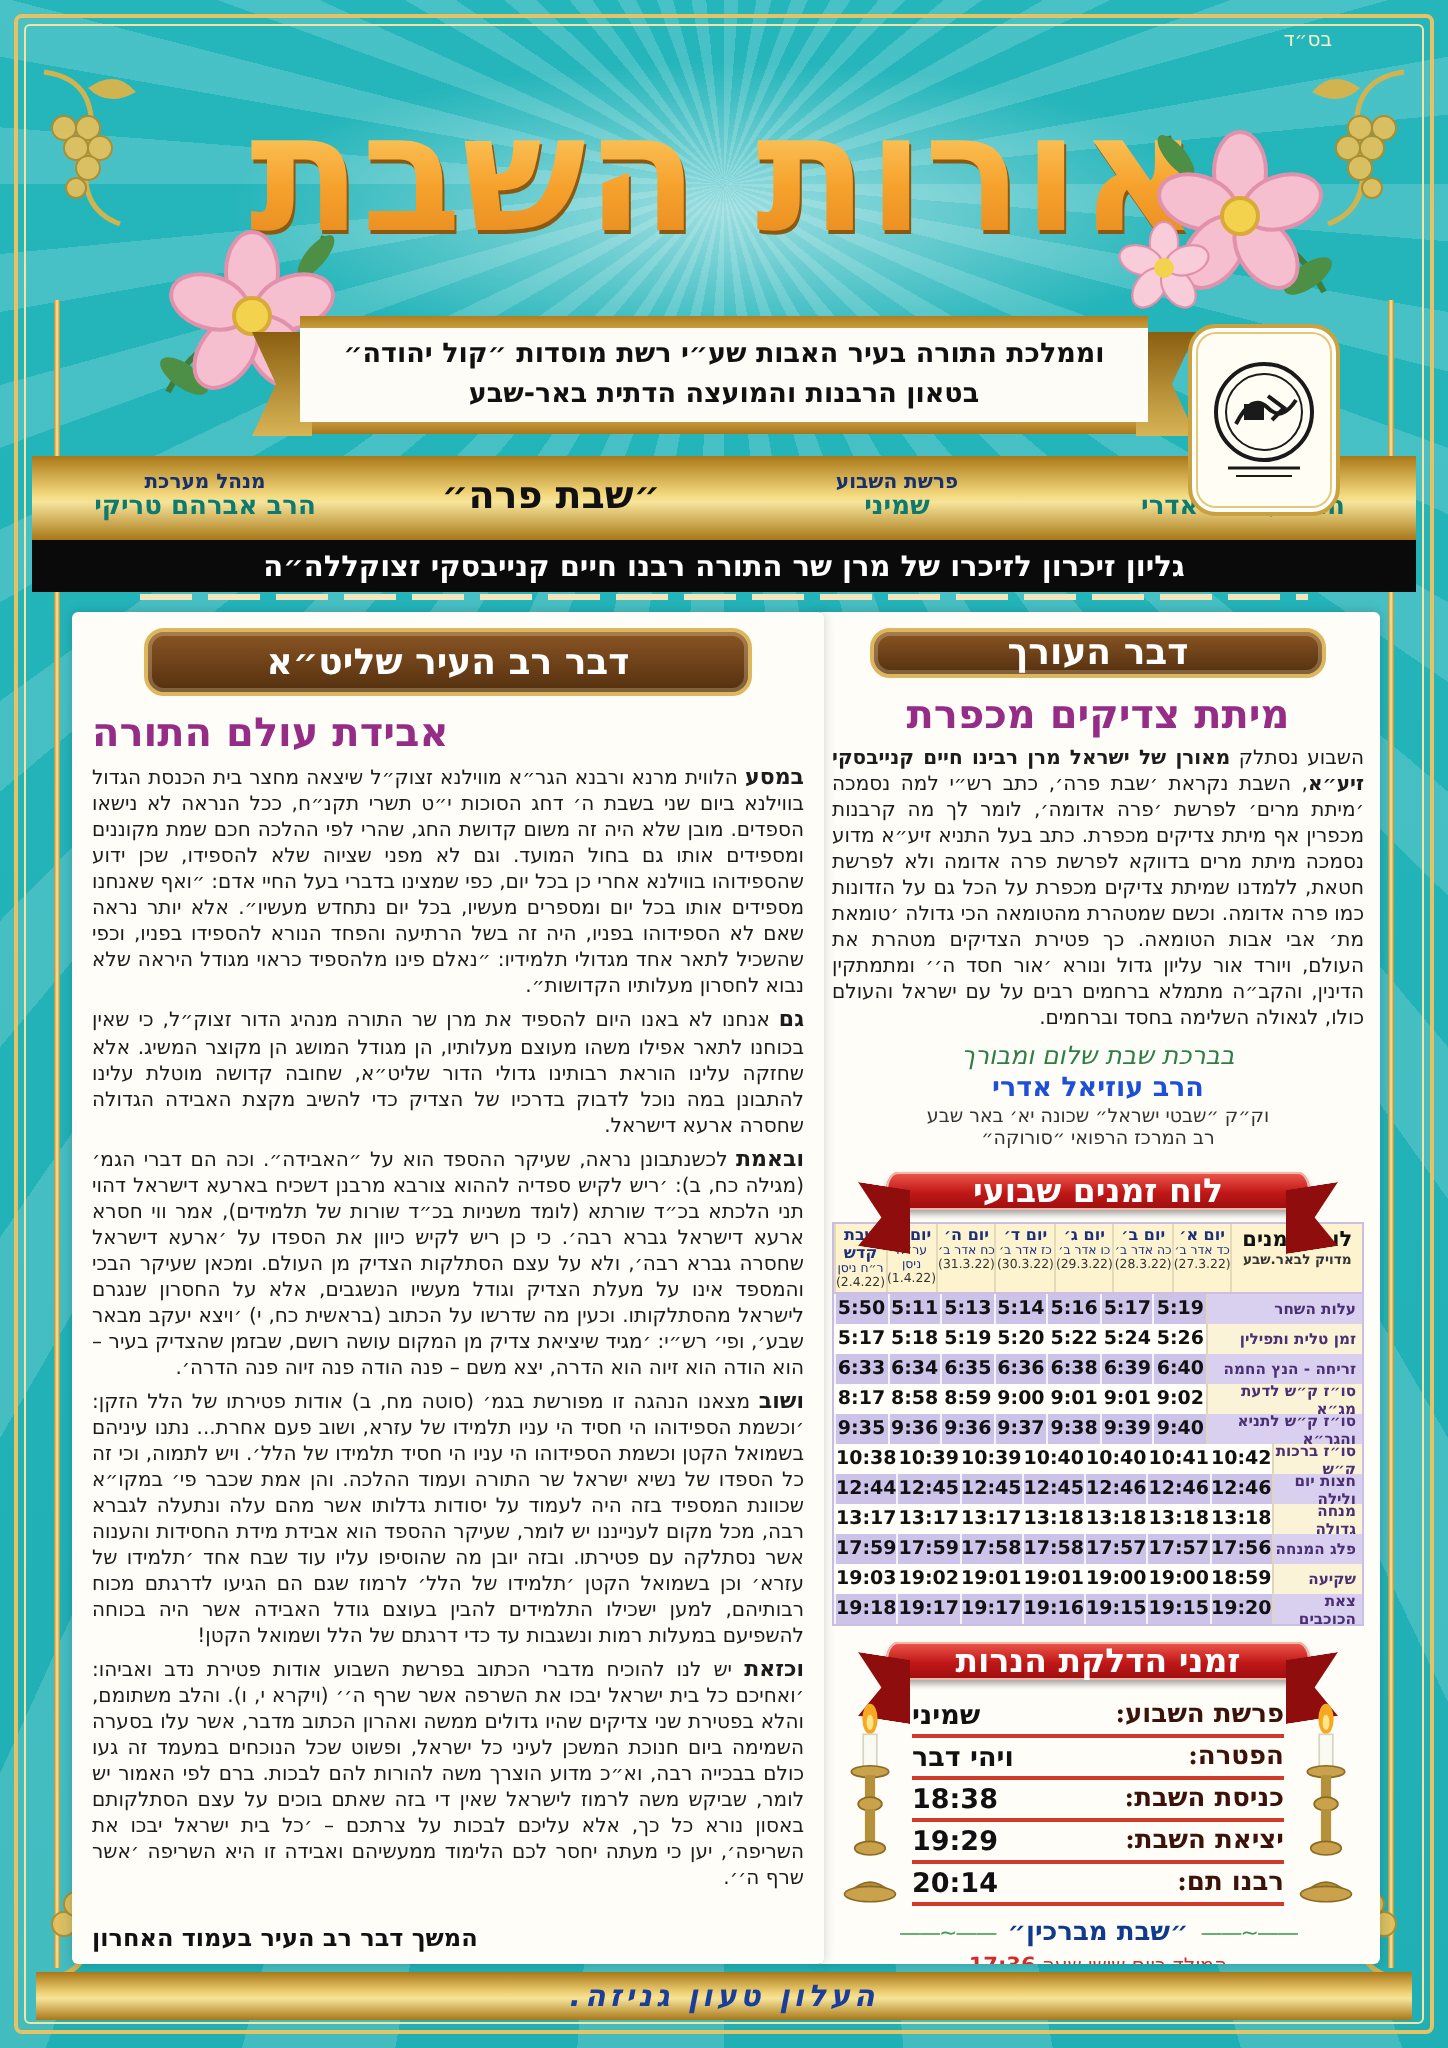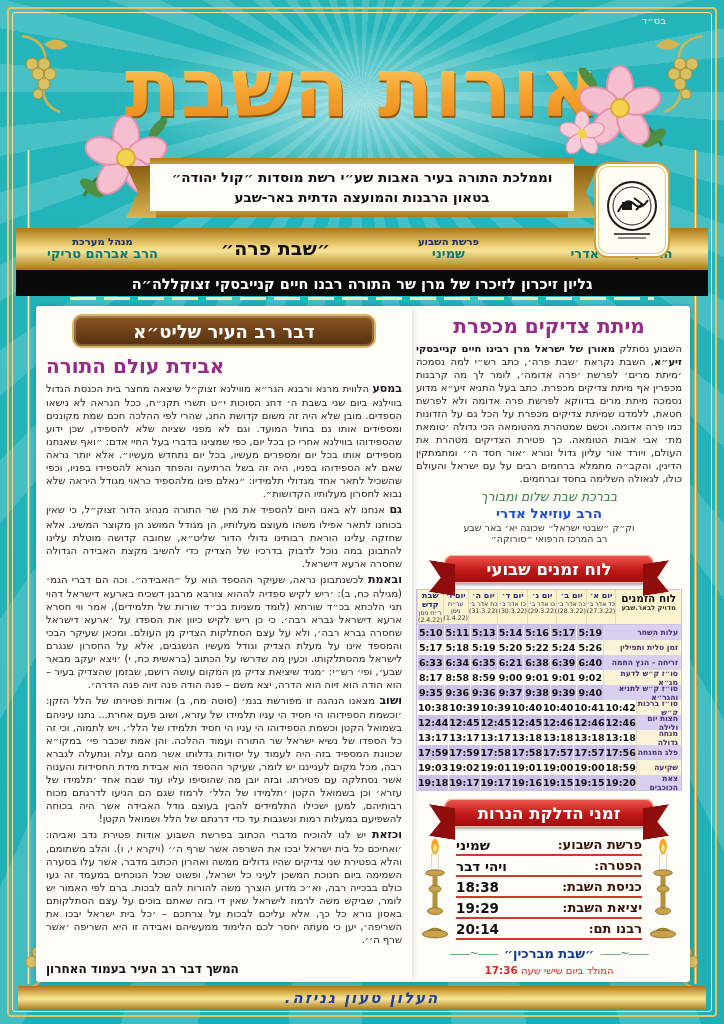--- a/index.html
+++ b/index.html
@@ -303,20 +303,21 @@
 ❁
 ❁
 ❁
 ❁
 ❁
 ❁
 ❁
 ❁</div>
 
   <div class="panel editor">
+    <div class="plaque">דבר העורך</div>
     <div class="purple-title">מיתת צדיקים מכפרת</div>
     <div class="body-text"><span>השבוע נסתלק </span><b>מאורן של ישראל מרן רבינו חיים קנייבסקי זיע״א</b><span>, השבת נקראת ׳שבת פרה׳, כתב רש״י למה נסמכה ׳מיתת מרים׳ לפרשת ׳פרה אדומה׳, לומר לך מה קרבנות מכפרין אף מיתת צדיקים מכפרת. כתב בעל התניא זיע״א מדוע נסמכה מיתת מרים בדווקא לפרשת פרה אדומה ולא לפרשת חטאת, ללמדנו שמיתת צדיקים מכפרת על הכל גם על הזדונות כמו פרה אדומה. וכשם שמטהרת מהטומאה הכי גדולה ׳טומאת מת׳ אבי אבות הטומאה. כך פטירת הצדיקים מטהרת את העולם, ויורד אור עליון גדול ונורא ׳אור חסד ה׳׳ ומתמתקין הדינין, והקב״ה מתמלא ברחמים רבים על עם ישראל והעולם כולו, לגאולה השלימה בחסד וברחמים.</span></div>
     <div class="signature">
       <div class="sig-blessing">בברכת שבת שלום ומבורך</div>
       <div class="sig-name">הרב עוזיאל אדרי</div>
       <div class="sig-role">וק״ק ״שבטי ישראל״ שכונה יא׳ באר שבע</div>
       <div class="sig-role">רב המרכז הרפואי ״סורוקה״</div>
     </div>
 
     <div class="ribbon">לוח זמנים שבועי</div>
@@ -374,40 +375,40 @@
       <div class="sched-body">
 
           <div class="srow">
             <div class="slabel">עלות השחר</div>
             <div class="sc">5:19</div>
             <div class="sc">5:17</div>
             <div class="sc">5:16</div>
             <div class="sc">5:14</div>
             <div class="sc">5:13</div>
             <div class="sc">5:11</div>
-            <div class="sc">5:10</div>
+            <div class="sc">5:50</div>
           </div>
 
           <div class="srow">
             <div class="slabel">זמן טלית ותפילין</div>
             <div class="sc">5:26</div>
             <div class="sc">5:24</div>
             <div class="sc">5:22</div>
             <div class="sc">5:20</div>
             <div class="sc">5:19</div>
             <div class="sc">5:18</div>
             <div class="sc">5:17</div>
           </div>
 
           <div class="srow">
             <div class="slabel">זריחה - הנץ החמה</div>
             <div class="sc">6:40</div>
             <div class="sc">6:39</div>
             <div class="sc">6:38</div>
-            <div class="sc">6:21</div>
+            <div class="sc">6:36</div>
             <div class="sc">6:35</div>
             <div class="sc">6:34</div>
             <div class="sc">6:33</div>
           </div>
 
           <div class="srow">
             <div class="slabel">סו״ז ק״ש לדעת מג״א</div>
             <div class="sc">9:02</div>
             <div class="sc">9:01</div>
             <div class="sc">9:01</div>

